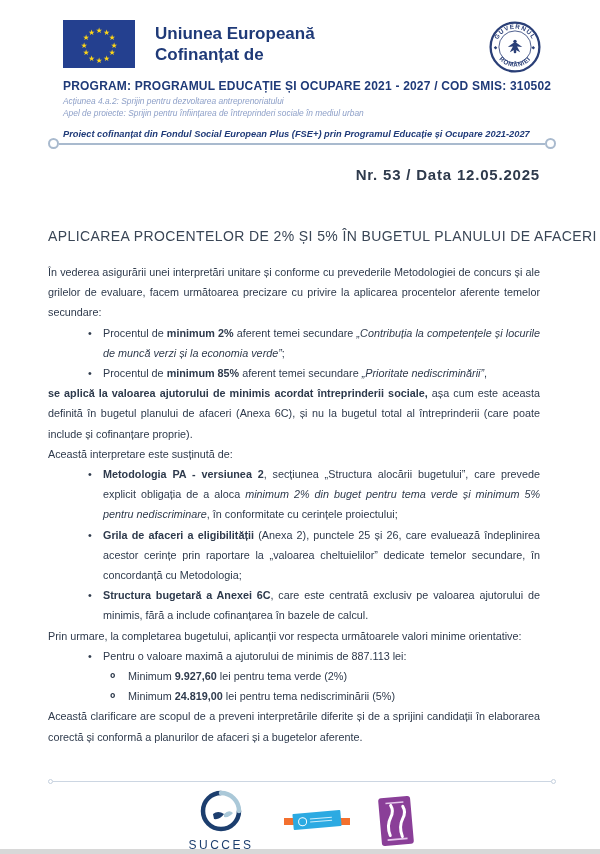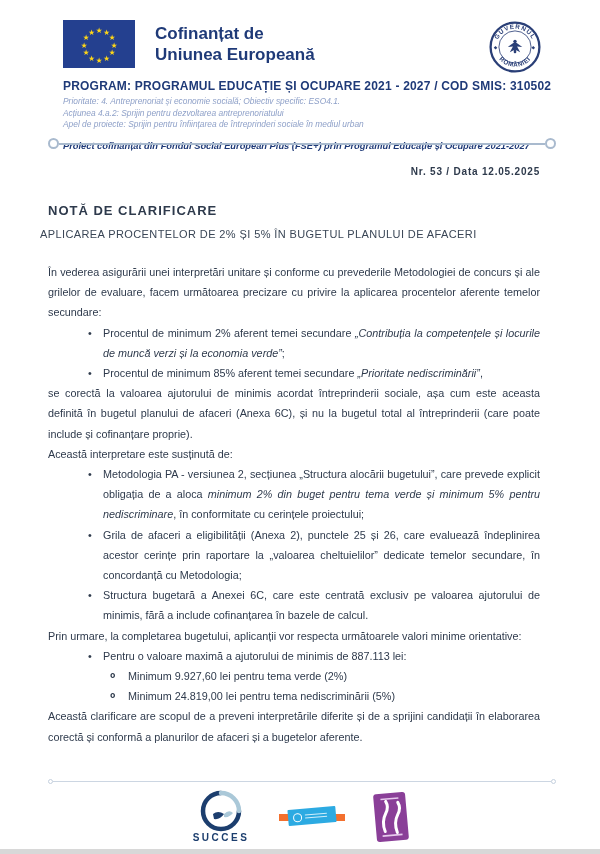--- a/index.html
+++ b/index.html
@@ -19,40 +19,40 @@
 
   .divider{position:absolute;left:48px;right:44px;display:flex;align-items:center;}
   .divider .ring{width:7px;height:7px;border-radius:50%;border:2.5px solid #a9bace;background:#fff;flex:0 0 auto;}
   .divider .bar{flex:1;height:2px;background:#a9bace;}
   .divider.top{top:138px;}
   .divider.bottom{top:779px;}
   .divider.bottom .ring{width:3px;height:3px;border-width:1px;border-color:#c4d0de;}
   .divider.bottom .bar{height:1px;background:#ccd6e2;}
 
   
-  .ref-line{position:absolute;right:60px;top:166px;font-size:10px;font-weight:bold;
+  .ref-line{position:absolute;right:60px;top:166px;font-size:15px;font-weight:bold;
             letter-spacing:.8px;color:#2e3a4c;}
   .doc-title{position:absolute;left:48px;top:203px;font-size:13px;font-weight:bold;
              letter-spacing:1px;color:#2e3a4c;}
-  .doc-subtitle{position:absolute;left:40px;top:228px;font-size:11px;letter-spacing:.4px;color:#3a4656;}
+  .doc-subtitle{position:absolute;left:48px;top:228px;font-size:14px;letter-spacing:.4px;color:#3a4656;}
 
   .body-blocks{position:absolute;left:48px;top:262px;width:492px;font-size:10.8px;line-height:20.2px;}
   .block{position:relative;text-align:justify;margin:0;}
   .block.bullet{padding-left:55px;}
   .block.bullet .marker{position:absolute;left:40px;top:0;}
   .block.subbullet{padding-left:80px;}
   .block.subbullet .marker{position:absolute;left:62px;top:-1px;font-family:"DejaVu Sans Mono",monospace;font-size:9px;font-weight:bold;}
-  .runs .b{font-weight:normal;}
+  .runs .b{font-weight:bold;}
   .runs .i{font-style:italic;}
 
   
   .footer-logos{position:absolute;left:0;right:0;top:790px;display:flex;justify-content:center;
                 align-items:center;gap:30px;}
   .succes{display:flex;flex-direction:column;align-items:center;}
-  .succes-label{font-size:10px;font-weight:bold;letter-spacing:2.5px;color:#1c3e6e;margin-top:0;}
+  .succes-label{font-size:12px;font-weight:normal;letter-spacing:2.5px;color:#1c3e6e;margin-top:6px;}
   .midlogo{position:relative;width:66px;height:40px;}
   .midlogo .obar{position:absolute;left:0;top:17px;width:66px;height:7px;background:#f3702e;}
   .midlogo .bband{position:absolute;left:9px;top:11px;width:48px;height:16px;background:#2caae2;
                   transform:rotate(-5deg);border-radius:1px;display:flex;align-items:center;gap:3px;padding-left:5px;box-sizing:border-box;}
   .midlogo .bdot{width:7px;height:7px;border:1px solid #ffffff;border-radius:50%;}
   .midlogo .blines{display:flex;flex-direction:column;gap:1.5px;}
   .midlogo .bline{width:22px;height:1.3px;background:#cfeefb;}
   .purplelogo{width:32px;height:48px;background:#8a3f98;border-radius:3px;transform:rotate(-5deg);
               display:flex;align-items:center;justify-content:center;}
 
@@ -75,22 +75,22 @@
           <text x="43.5" y="40.5">★</text>
         <text x="36" y="42.5">★</text>
           <text x="28.5" y="40.5">★</text>
           <text x="23" y="35">★</text>
         <text x="21" y="27.5">★</text>
           <text x="23" y="20">★</text>
           <text x="28.5" y="14.5">★</text>
       </g>
     </svg>
     <div class="eu-cap">
+      <div>Uniunea Europeană</div>
       <div>Cofinanțat de</div>
-      <div>Uniunea Europeană</div>
     </div>
     <svg class="gov-seal" viewBox="0 0 52 52">
       <circle cx="26" cy="26" r="23.5" fill="#ffffff" stroke="#2a3f77" stroke-width="2.2"></circle>
       <circle cx="26" cy="26" r="15.5" fill="#ffffff" stroke="#2a3f77" stroke-width="0.8"></circle>
       <defs>
         <path id="arcTop" d="M 7.5 27 A 18.5 18.5 0 0 1 44.5 27" fill="none"></path>
         <path id="arcBot" d="M 6 25 A 20 20 0 0 0 46 25" fill="none"></path>
       </defs>
       <text font-size="6" font-weight="bold" fill="#2a3f77" letter-spacing="1">
         <textPath href="#arcTop" startOffset="50%" text-anchor="middle">GUVERNUL</textPath>
@@ -103,41 +103,39 @@
       <g fill="#2a3f77">
         <circle cx="26" cy="20.5" r="1.6"></circle>
         <path d="M26 21 L19 26 L24 25.5 L21 31 L26 28.5 L31 31 L28 25.5 L33 26 Z"></path>
         <rect x="24.8" y="28" width="2.4" height="4" rx="1"></rect>
       </g>
     </svg>
   </div>
 
   <div class="prog-lines">
     <div class="prog-main">PROGRAM: PROGRAMUL EDUCAȚIE ȘI OCUPARE 2021 - 2027 / COD SMIS: 310502</div>
-    <div class="prog-it">Prioritate: 4. Antreprenoriat și economie socială; Obiectiv specific: ESO4.1.</div>
     <div class="prog-it">Acțiunea 4.a.2: Sprijin pentru dezvoltarea antreprenoriatului</div>
     <div class="prog-it">Apel de proiecte: Sprijin pentru înființarea de întreprinderi sociale în mediul urban</div>
     <div class="prog-proj">Proiect cofinanțat din Fondul Social European Plus (FSE+) prin Programul Educație și Ocupare 2021-2027</div>
   </div>
 
   <div class="divider top">
     <span class="ring"></span>
     <span class="bar"></span>
     <span class="ring"></span>
   </div>
 
   <div class="ref-line">Nr. 53 / Data 12.05.2025</div>
-  <div class="doc-title">NOTĂ DE CLARIFICARE</div>
   <div class="doc-subtitle">APLICAREA PROCENTELOR DE 2% ȘI 5% ÎN BUGETUL PLANULUI DE AFACERI</div>
 
   <div class="body-blocks">
       <div class="block p"><span class="runs"><span class="">În vederea asigurării unei interpretări unitare și conforme cu prevederile Metodologiei de concurs și ale grilelor de evaluare, facem următoarea precizare cu privire la aplicarea procentelor aferente temelor secundare:</span></span></div>
       <div class="block bullet"><span class="marker">•</span><span class="runs"><span class="">Procentul de </span><span class="b ">minimum 2%</span><span class=""> aferent temei secundare </span><span class="i">„Contribuția la competențele și locurile de muncă verzi și la economia verde”</span><span class="">;</span></span></div>
       <div class="block bullet"><span class="marker">•</span><span class="runs"><span class="">Procentul de </span><span class="b ">minimum 85%</span><span class=""> aferent temei secundare </span><span class="i">„Prioritate nediscriminării”</span><span class="">,</span></span></div>
-      <div class="block p"><span class="runs"><span class="b ">se corectă la valoarea ajutorului de minimis acordat întreprinderii sociale, </span><span class="">așa cum este aceasta definită în bugetul planului de afaceri (Anexa 6C), și nu la bugetul total al întreprinderii (care poate include și cofinanțare proprie).</span></span></div>
+      <div class="block p"><span class="runs"><span class="b ">se aplică la valoarea ajutorului de minimis acordat întreprinderii sociale, </span><span class="">așa cum este aceasta definită în bugetul planului de afaceri (Anexa 6C), și nu la bugetul total al întreprinderii (care poate include și cofinanțare proprie).</span></span></div>
       <div class="block p"><span class="runs"><span class="">Această interpretare este susținută de:</span></span></div>
       <div class="block bullet"><span class="marker">•</span><span class="runs"><span class="b ">Metodologia PA - versiunea 2</span><span class="">, secțiunea „Structura alocării bugetului”, care prevede explicit obligația de a aloca </span><span class="i">minimum 2% din buget pentru tema verde și minimum 5% pentru nediscriminare</span><span class="">, în conformitate cu cerințele proiectului;</span></span></div>
       <div class="block bullet"><span class="marker">•</span><span class="runs"><span class="b ">Grila de afaceri a eligibilității</span><span class=""> (Anexa 2), punctele 25 și 26, care evaluează îndeplinirea acestor cerințe prin raportare la „valoarea cheltuielilor” dedicate temelor secundare, în concordanță cu Metodologia;</span></span></div>
       <div class="block bullet"><span class="marker">•</span><span class="runs"><span class="b ">Structura bugetară a Anexei 6C</span><span class="">, care este centrată exclusiv pe valoarea ajutorului de minimis, fără a include cofinanțarea în bazele de calcul.</span></span></div>
       <div class="block p"><span class="runs"><span class="">Prin urmare, la completarea bugetului, aplicanții vor respecta următoarele valori minime orientative:</span></span></div>
       <div class="block bullet"><span class="marker">•</span><span class="runs"><span class="">Pentru o valoare maximă a ajutorului de minimis de 887.113 lei:</span></span></div>
       <div class="block subbullet"><span class="marker">o</span><span class="runs"><span class="">Minimum </span><span class="b ">9.927,60</span><span class=""> lei pentru tema verde (2%)</span></span></div>
       <div class="block subbullet"><span class="marker">o</span><span class="runs"><span class="">Minimum </span><span class="b ">24.819,00</span><span class=""> lei pentru tema nediscriminării (5%)</span></span></div>
       <div class="block p"><span class="runs"><span class="">Această clarificare are scopul de a preveni interpretările diferite și de a sprijini candidații în elaborarea corectă și conformă a planurilor de afaceri și a bugetelor aferente.</span></span></div>
     </div>

